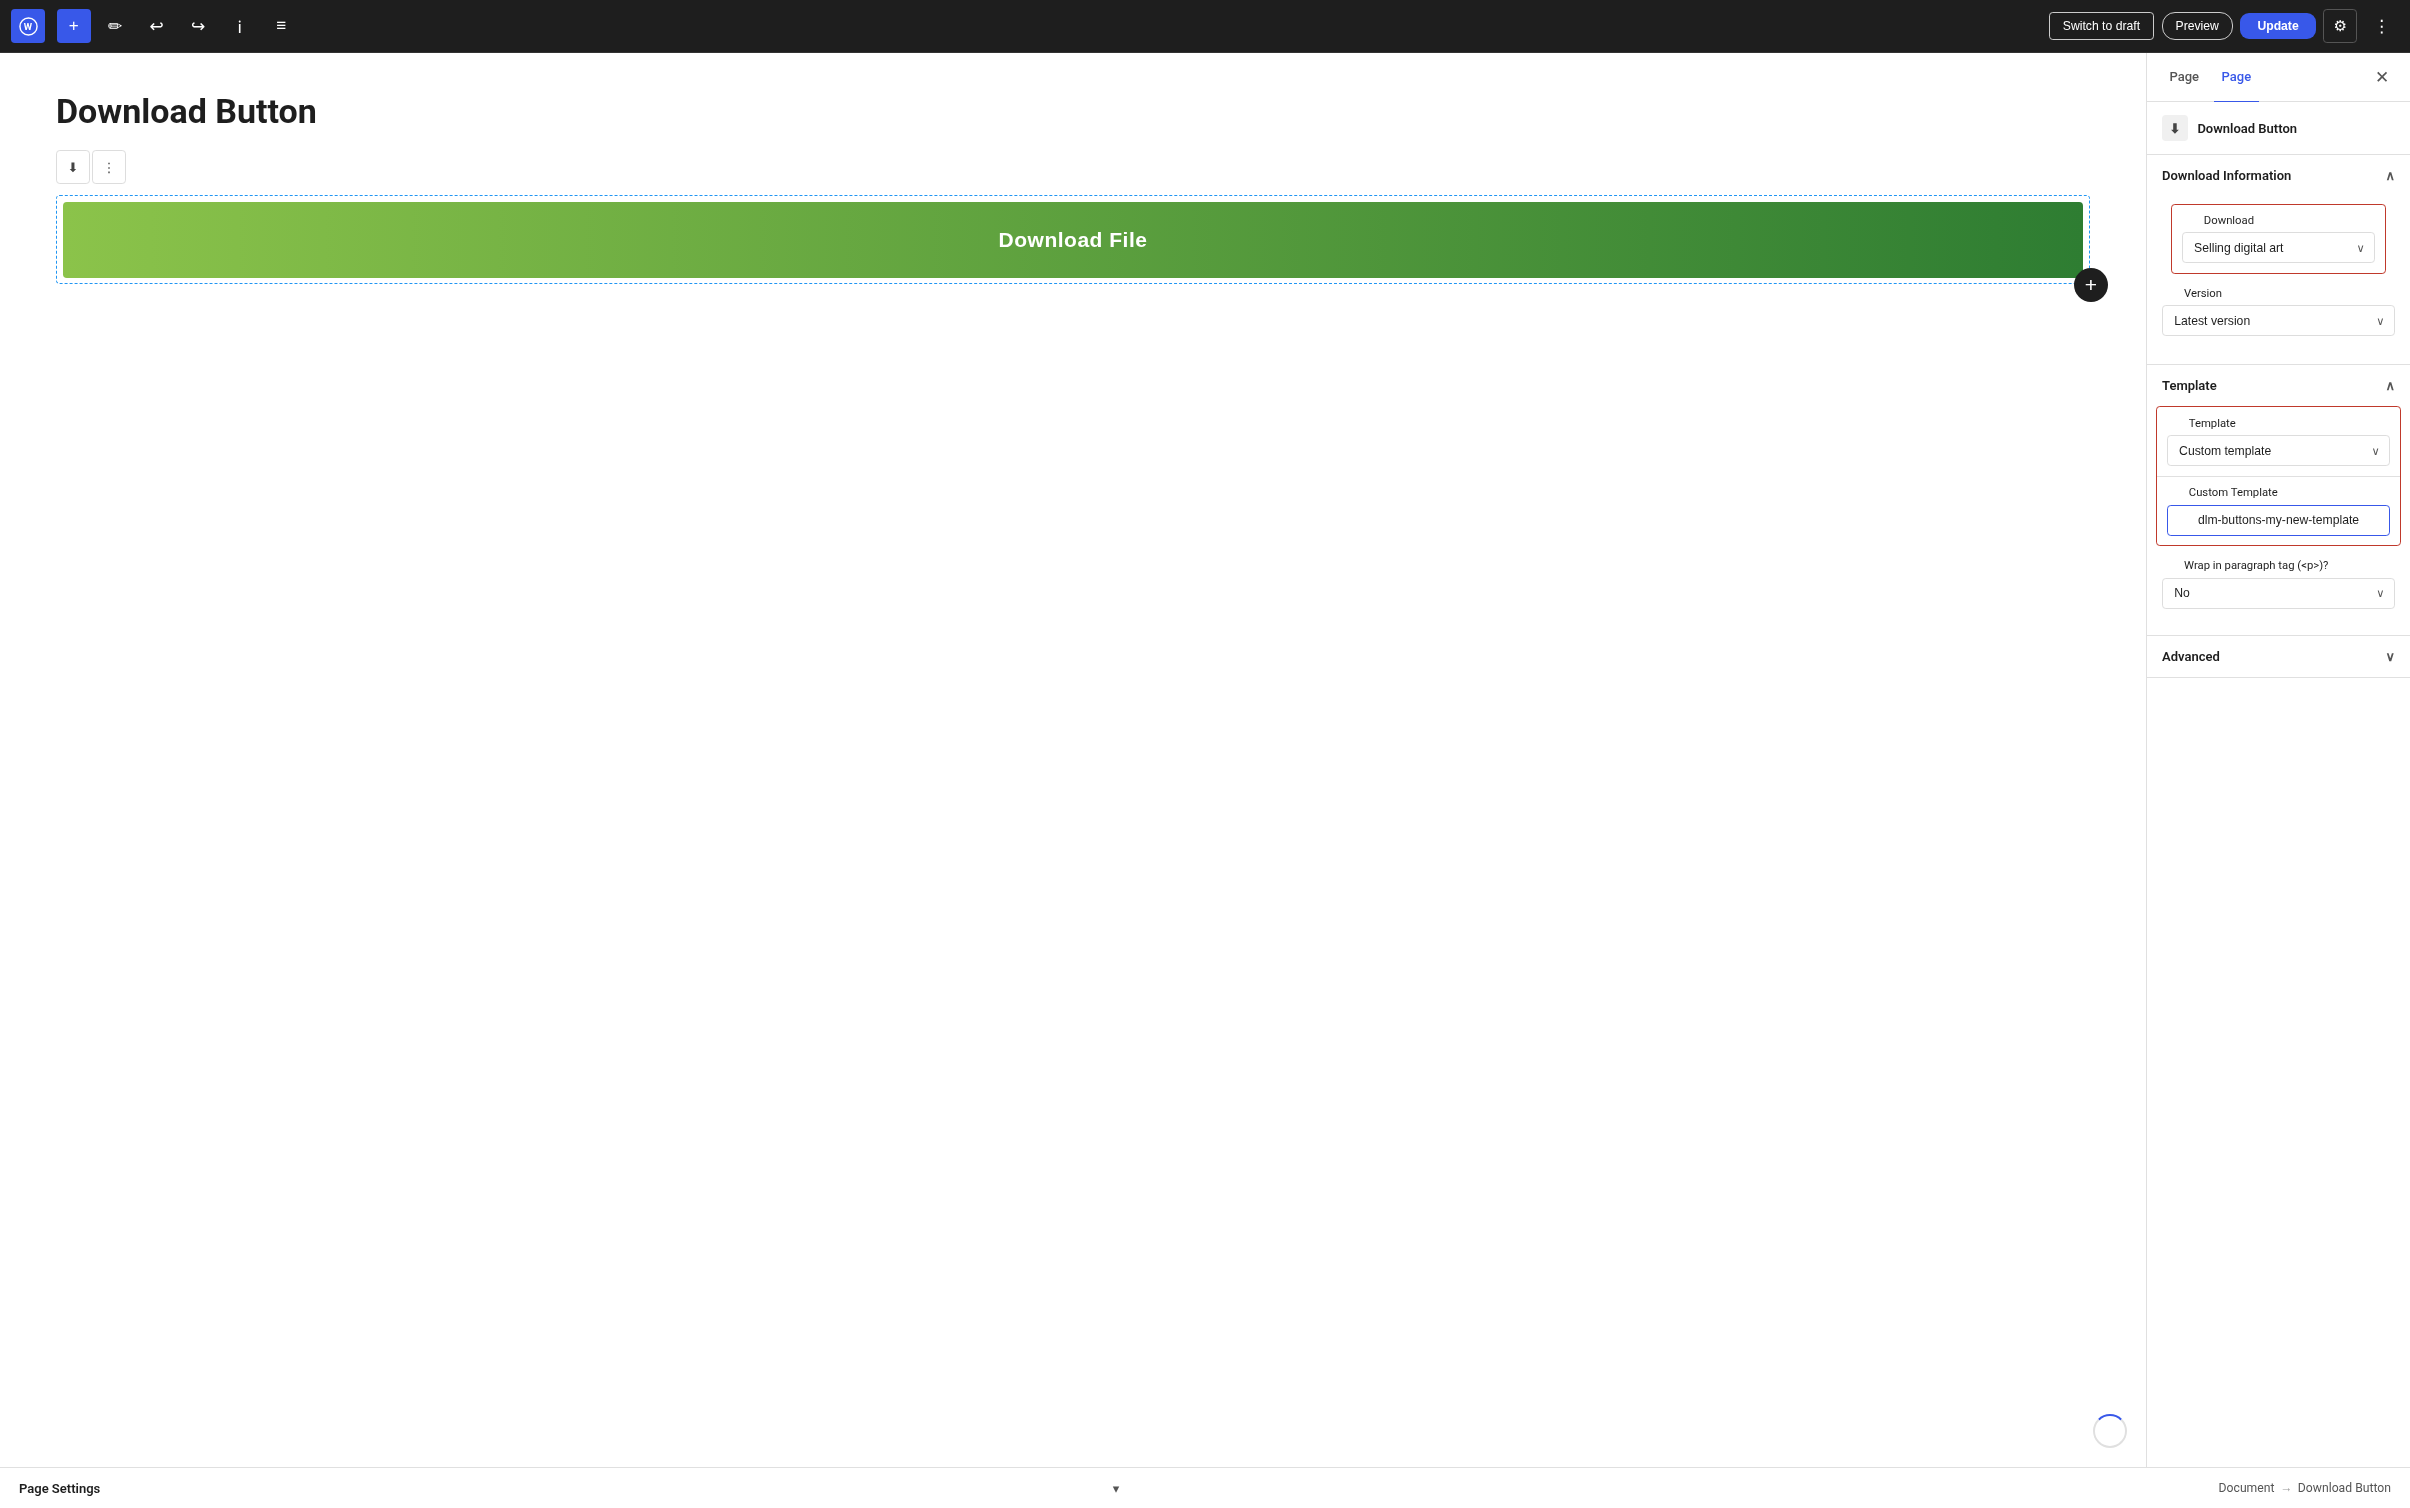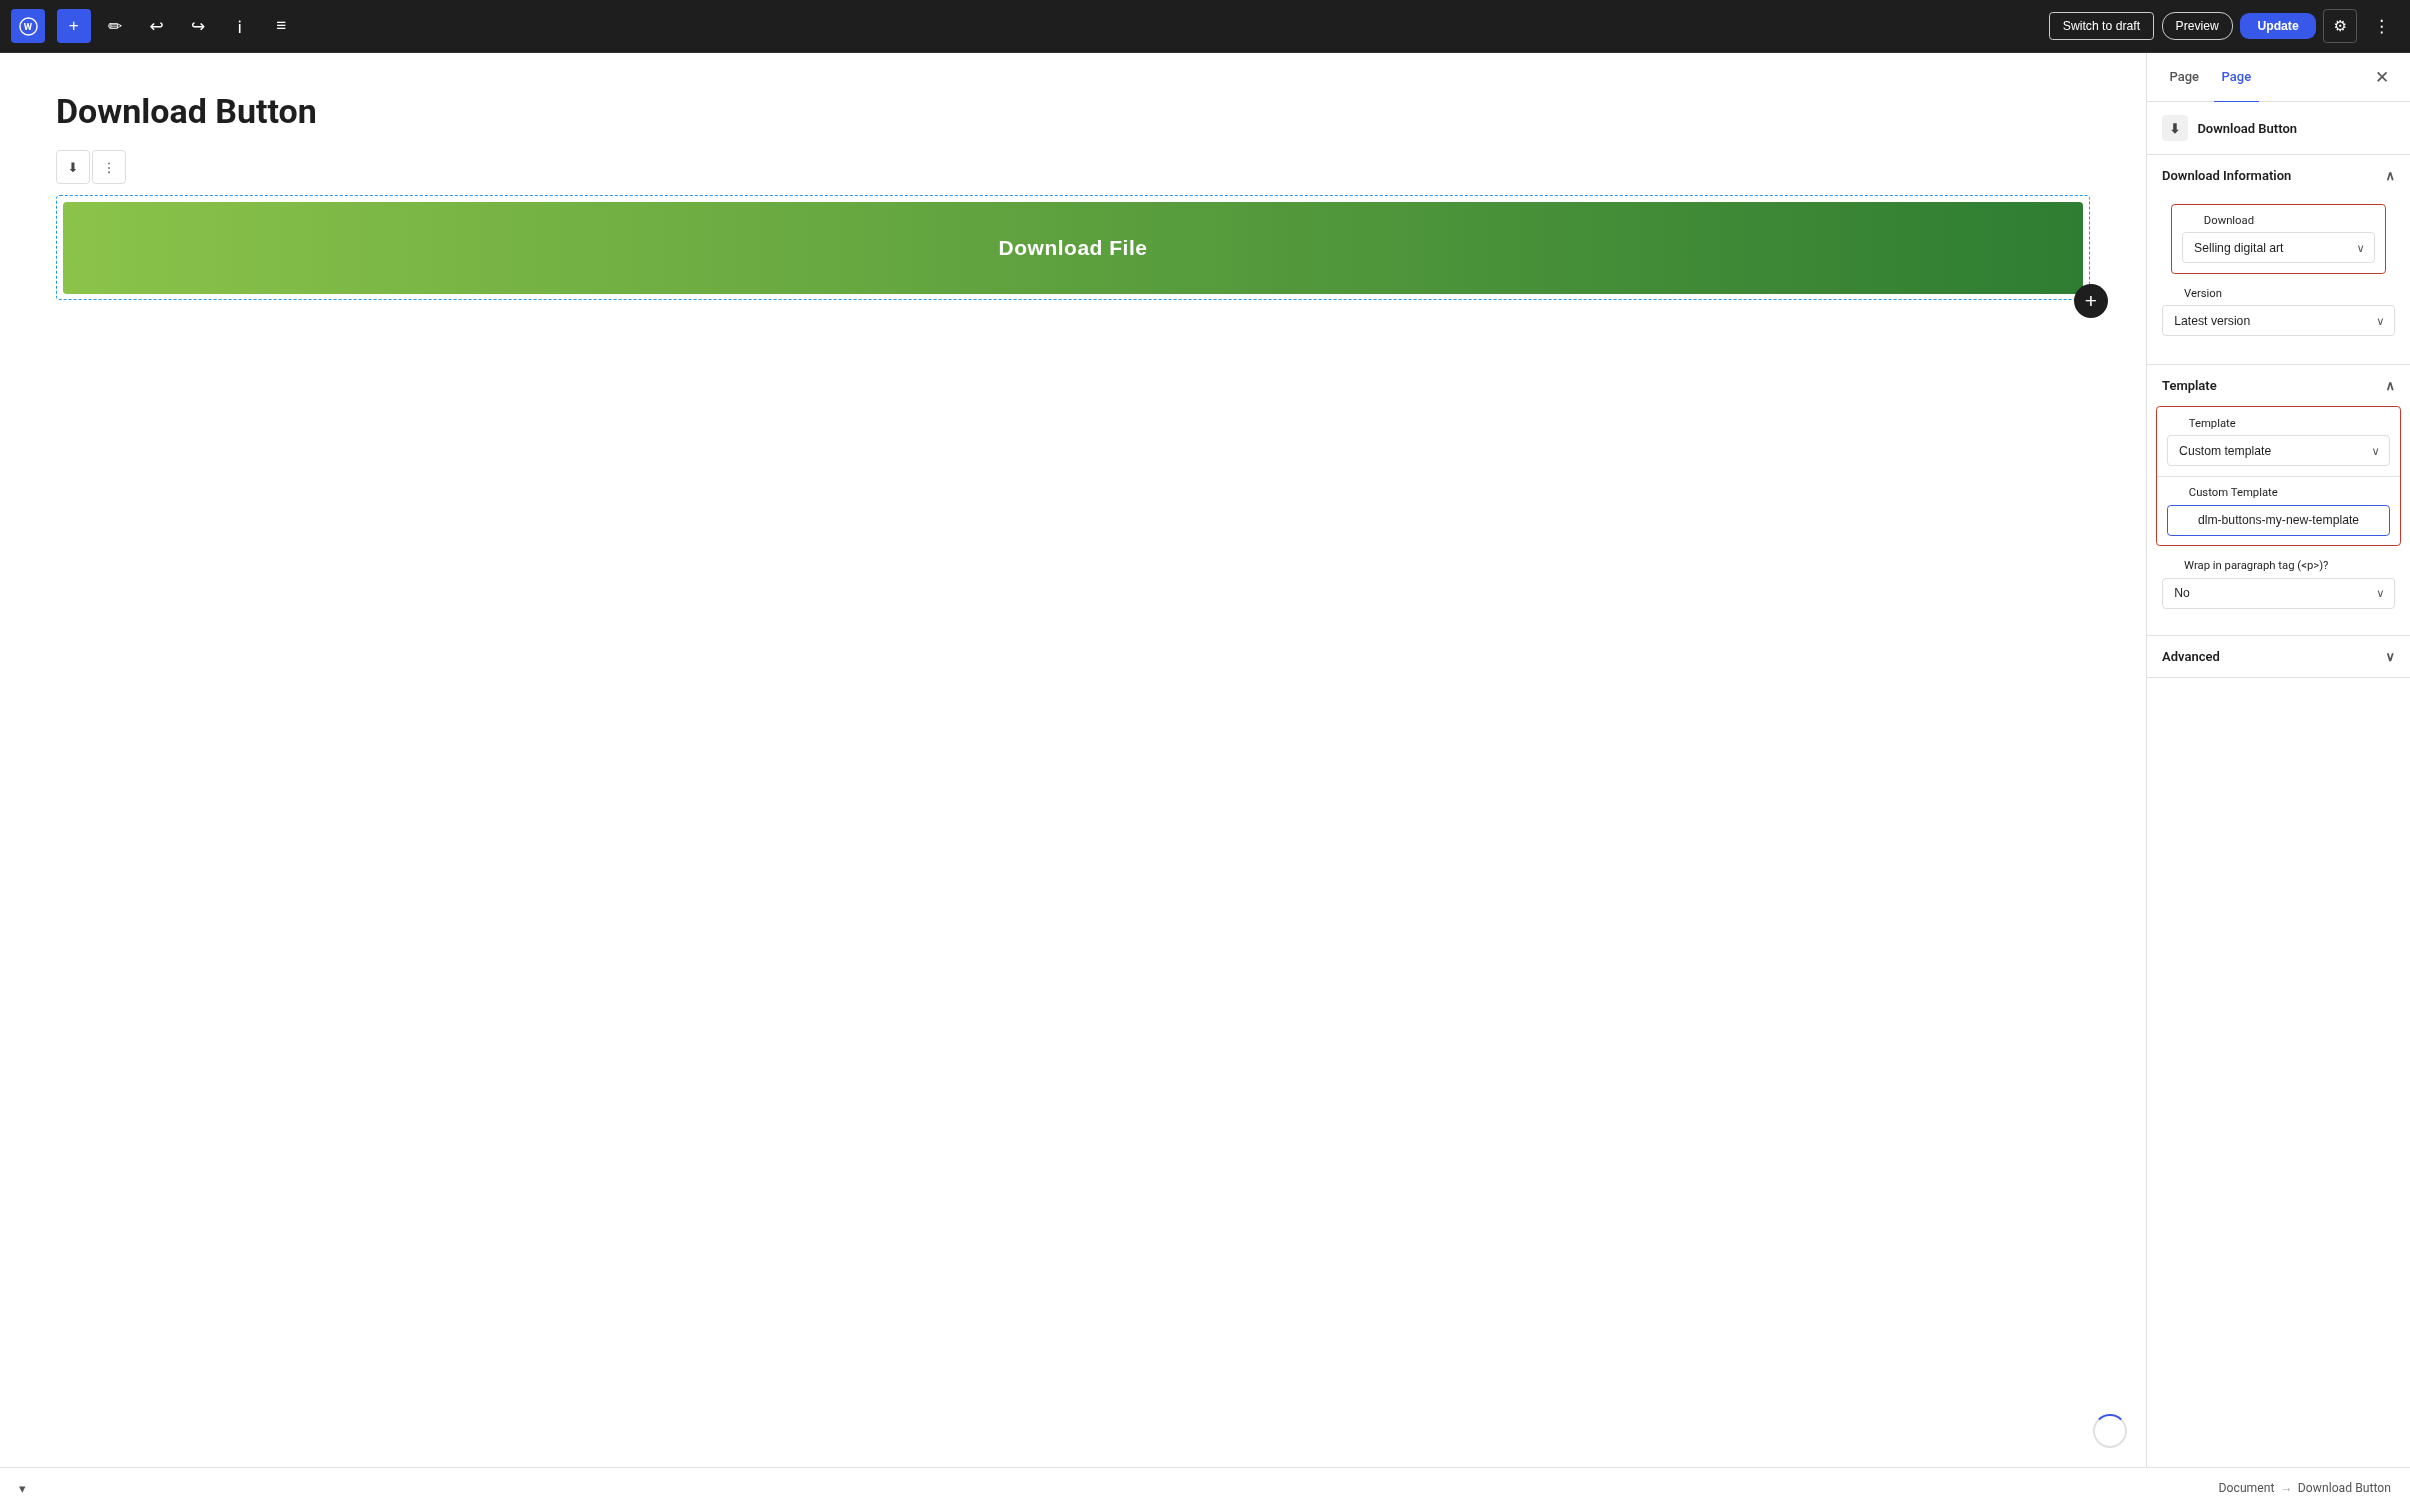--- a/index.html
+++ b/index.html
@@ -130,21 +130,21 @@
     }
     .block-wrapper {
       border: 1.9px dashed #2196f3;
       border-radius: 3.8px;
       padding: 5.6px;
       margin-bottom: 15px;
       position: relative;
     }
     .download-btn-preview {
       width: 100%;
-      padding: 34px 19px;
+      padding: 26px 19px;
       background: linear-gradient(to right, #8bc34a, #2e7d32);
       border: none;
       border-radius: 3.8px;
       color: #fff;
       font-size: 21px;
       font-weight: 600;
       letter-spacing: 0.5px;
       cursor: pointer;
     }
     .add-block-btn {
@@ -489,20 +489,21 @@
       <div class="section-header">
         <span>Advanced</span>
         <span class="chevron">∨</span>
       </div>
     </div>
 
   </div>
 </div>
 
 <div class="bottom-bar">
+  <span class="page-settings">Page Settings</span>
   <span class="bottom-bar-chevron">▾</span>
   <div class="toolbar-spacer"></div>
   <div class="bottom-breadcrumb">
     <span>Document</span>
     <span class="sep">→</span>
     <span>Download Button</span>
   </div>
 </div>
 
 

